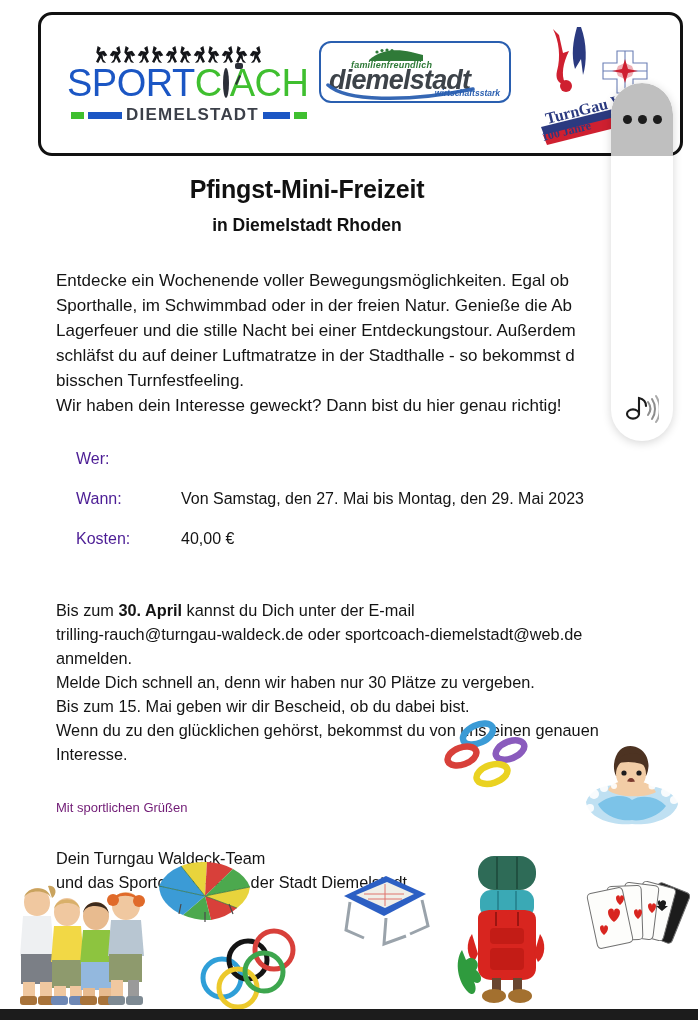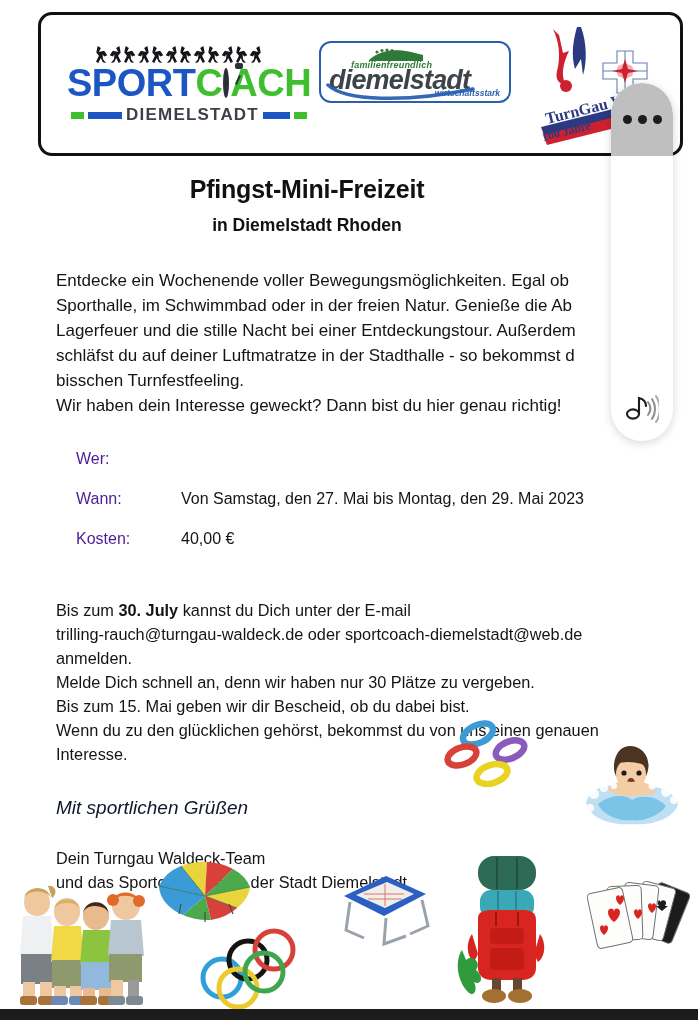--- a/index.html
+++ b/index.html
@@ -34,21 +34,21 @@
 
   
   .logo-sportcoach {
     position: absolute; left: 26px; top: 28px;
     width: 240px; height: 82px;
   }
   .sc-figures { height: 20px; margin-left: 28px; display: flex; align-items: flex-end; gap: 1px; }
   .sc-fig { width: 13px; height: 17px; background: #15161a;
     clip-path: polygon(20% 0%, 45% 12%, 30% 35%, 70% 28%, 95% 55%, 70% 62%, 58% 48%, 62% 78%, 85% 100%, 60% 96%, 45% 70%, 25% 100%, 8% 92%, 30% 58%, 10% 38%); }
   .sc-fig:nth-child(2n) { transform: scaleX(-1); }
-  .sc-word { font-weight: 700; font-size: 38px; letter-spacing: -0.5px;
+  .sc-word { font-weight: 400; font-size: 38px; letter-spacing: -0.5px;
     line-height: 40px; display: flex; align-items: center; }
   .sc-blue { color: #1b56c4; }
   .sc-green { color: #3fbf2f; }
   .sc-o {
     display: inline-block; width: 30px; height: 30px;
     border: 3.5px solid #2b2f38; border-radius: 50%;
     position: relative; margin: 0 1px;
   }
   .sc-o::before { content: ""; position: absolute; top: -8px; left: 9px;
     width: 8px; height: 6px; background: #2b2f38; border-radius: 2px; }
@@ -110,23 +110,22 @@
 
   .signup {
     margin: 50px 0 0 56px; width: 640px;
     font-size: 16.3px; line-height: 24px; color: #141414;
     white-space: pre-wrap;
   }
   .signup b { font-weight: 700; }
 
   .closing {
     margin: 30px 0 0 56px;
-    font-size: 19px; line-height: 24px; color: #0f172a;
+    font-size: 13px; line-height: 24px; color: #701a75;
     white-space: pre-wrap;
-    font-style: italic;
   }
   .signature {
     margin: 26px 0 0 56px;
     font-size: 16.3px; line-height: 24px; color: #141414;
     white-space: pre-wrap;
   }
 
   
   .illu { position: absolute; }
   .illu-rings   { left: 444px; top: 716px; width: 92px; height: 76px; }
@@ -264,21 +263,21 @@
       <div class="det-row">
         <div class="det-label">Wann:</div>
         <div class="det-value">Von Samstag, den 27. Mai bis Montag, den 29. Mai 2023</div>
       </div>
       <div class="det-row">
         <div class="det-label">Kosten:</div>
         <div class="det-value">40,00 €</div>
       </div>
     </div>
 
-    <div class="signup"><span>Bis zum </span><b>30. July</b><span> kannst du Dich unter der E-mail</span>
+    <div class="signup"><span>Bis zum </span><b>30. April</b><span> kannst du Dich unter der E-mail</span>
 <span>trilling-rauch@turngau-waldeck.de oder sportcoach-diemelstadt@web.de</span>
 <span>anmelden.</span>
 <span>Melde Dich schnell an, denn wir haben nur 30 Plätze zu vergeben.</span>
 <span>Bis zum 15. Mai geben wir dir Bescheid, ob du dabei bist.</span>
 <span>Wenn du zu den glücklichen gehörst, bekommst du von uns einen genauen</span>
 <span>Interesse.</span></div>
 
     <div class="closing">Mit sportlichen Grüßen</div>
     <div class="signature">Dein Turngau Waldeck-Team
 und das Sportcoach-Team der Stadt Diemelstadt</div>

